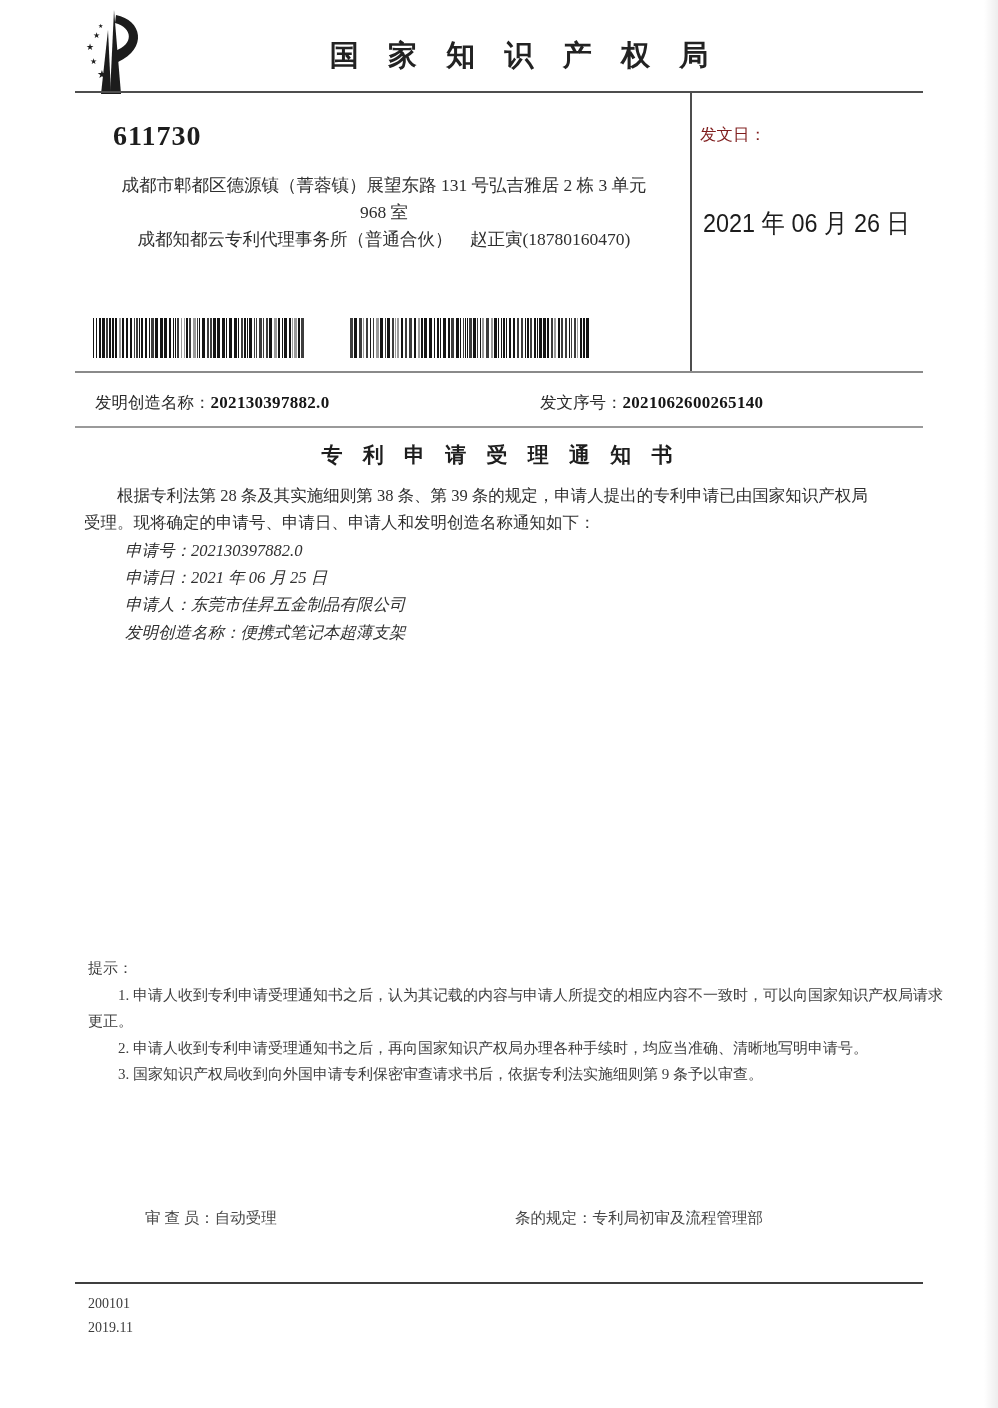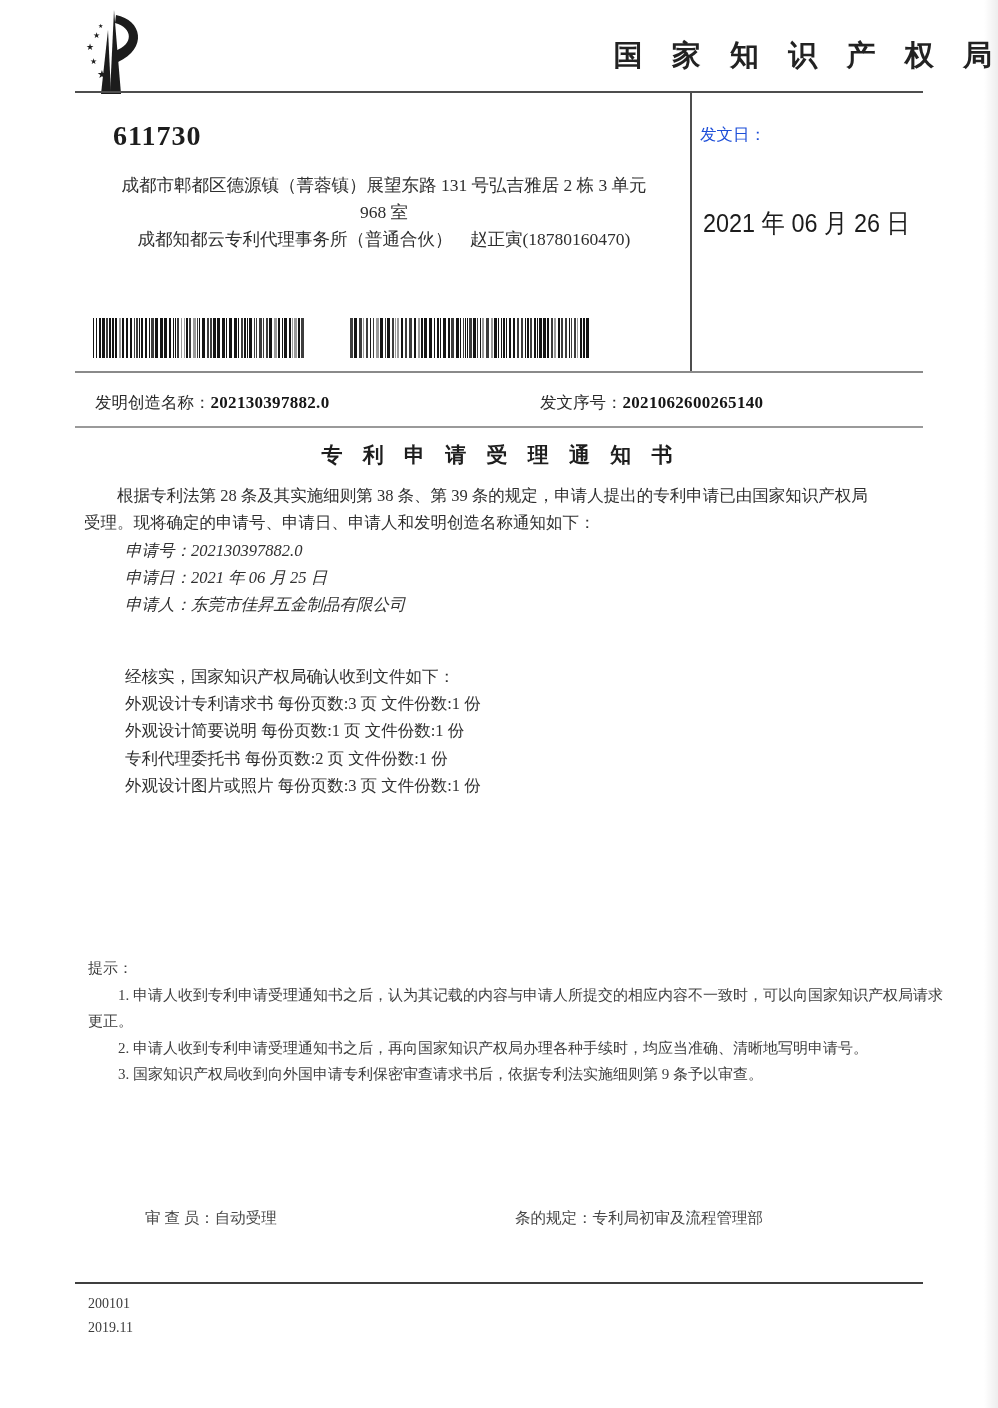--- a/index.html
+++ b/index.html
@@ -12,35 +12,35 @@
   .page::after { 
     content:""; position:absolute; top:0; right:0; width:14px; height:100%;
     background:linear-gradient(to right, rgba(0,0,0,0), rgba(0,0,0,0.07));
     pointer-events:none;
   }
   .abs { position:absolute; }
 
   
   .logo { left:84px; top:6px; width:66px; height:88px; }
   .org-title {
-    left:0; right:0; top:36px; text-align:right;
+    left:0; right:0; top:36px; text-align:center;
     font-size:29px; font-weight:600; color:#222;
     letter-spacing:6px; word-spacing:10px; padding-left:46px;
   }
   .rule { background:#4e4e4e; height:2px; }
   .rule-top   { left:75px; top:91px;   width:848px; }
   .rule-mid   { left:75px; top:371px;  width:848px; background:#8a8a8a; }
   .rule-mid2  { left:75px; top:426px;  width:848px; background:#9a9a9a; }
   .rule-foot  { left:75px; top:1282px; width:848px; background:#3f3f3f; }
   .vline      { left:690px; top:92px; width:2px; height:280px; background:#4e4e4e; }
 
   .postcode { left:113px; top:120px; font-size:28px; font-weight:bold; letter-spacing:1px; color:#1d1d1d; }
   .addr-block { left:95px; top:172px; width:578px; text-align:center;
                 font-size:17.5px; line-height:27px; color:#2e2e2e; }
-  .issue-label { left:700px; top:124px; font-size:16.5px; color:#1d4ed8; }
+  .issue-label { left:700px; top:124px; font-size:16.5px; color:#7f1d1d; }
   .issue-date  { left:703px; top:206px; font-size:26px; color:#1c1c1c;
                  font-family:"Liberation Sans","DejaVu Sans",sans-serif;
                  transform:scaleX(0.9); transform-origin:left; white-space:nowrap; }
 
   .barcode { top:318px; height:40px; font-size:0; white-space:nowrap; overflow:hidden; }
   .barcode i { display:inline-block; height:100%; }
   .bc1 { left:93px;  width:214px; }
   .bc2 { left:350px; width:240px; }
 
   
@@ -123,29 +123,23 @@
 
   <div class="abs body-text intro">
     <div class="indent">根据专利法第 28 条及其实施细则第 38 条、第 39 条的规定，申请人提出的专利申请已由国家知识产权局</div>
     <div>受理。现将确定的申请号、申请日、申请人和发明创造名称通知如下：</div>
   </div>
 
   <div class="abs body-text fields">
     <div><span>申请号：</span><span>202130397882.0</span></div>
     <div><span>申请日：</span><span>2021 年 06 月 25 日</span></div>
     <div><span>申请人：</span><span>东莞市佳昇五金制品有限公司</span></div>
+    <div><span>发明创造名称：</span><span>便携式笔记本超薄支架</span></div>
   </div>
 
-  <div class="abs body-text received">
-    <div>经核实，国家知识产权局确认收到文件如下：</div>
-    <div>外观设计专利请求书 每份页数:3 页  文件份数:1 份</div>
-    <div>外观设计简要说明 每份页数:1 页  文件份数:1 份</div>
-    <div>专利代理委托书 每份页数:2 页  文件份数:1 份</div>
-    <div>外观设计图片或照片 每份页数:3 页  文件份数:1 份</div>
-  </div>
 
   <div class="abs tips">
     <div>提示：</div>
     <p>1. 申请人收到专利申请受理通知书之后，认为其记载的内容与申请人所提交的相应内容不一致时，可以向国家知识产权局请求更正。</p>
     <p>2. 申请人收到专利申请受理通知书之后，再向国家知识产权局办理各种手续时，均应当准确、清晰地写明申请号。</p>
     <p>3. 国家知识产权局收到向外国申请专利保密审查请求书后，依据专利法实施细则第 9 条予以审查。</p>
   </div>
 
   <div class="abs signoff sign-left">
     <span>审 查 员：</span><span>自动受理</span>

